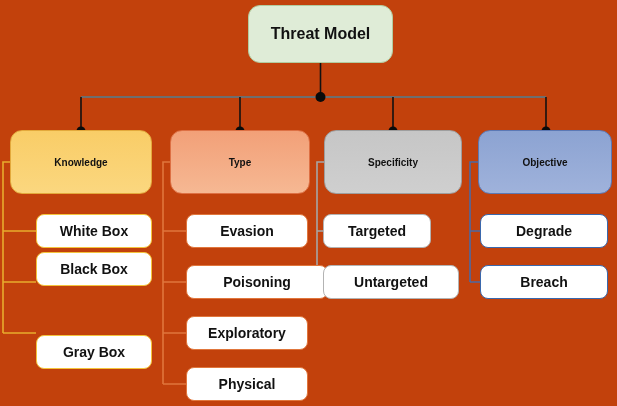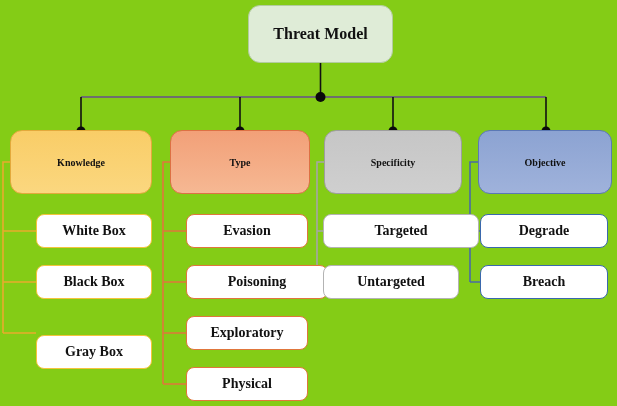--- a/index.html
+++ b/index.html
@@ -1,20 +1,20 @@
 <!DOCTYPE html>
 <html><head>
 <meta charset="utf-8">
 <style>
   html,body{margin:0;padding:0;background:#ffffff;}
   .canvas{
     position:relative;
     width:617px;height:406px;
-    background:#84cc16;
-    font-family:Liberation Serif, serif;
+    background:#c2410c;
+    font-family:Liberation Sans, sans-serif;
     overflow:hidden;
   }
   svg.connectors{position:absolute;left:0;top:0;width:617px;height:406px;}
   .ln-black{stroke:#111111;stroke-width:1.6;fill:none;}
   .ln-gray{stroke:#6e6e6e;stroke-width:2;fill:none;}
   .ln-gold{stroke:#e8ac2d;stroke-width:1.6;fill:none;}
   .ln-orange{stroke:#e0763c;stroke-width:1.6;fill:none;}
   .ln-grayc{stroke:#a6a6a6;stroke-width:1.6;fill:none;}
   .ln-blue{stroke:#4a6aa5;stroke-width:1.6;fill:none;}
   .dot{fill:#0a0a0a;}
@@ -78,27 +78,27 @@
   </svg>
 
   <div class="node root-box" style="left:248px;top:5px;width:145px;height:58px;">Threat Model</div>
 
   <div class="node parent-box knowledge-parent" style="left:10px;top:130px;width:142px;height:64px;">Knowledge</div>
   <div class="node parent-box type-parent" style="left:170px;top:130px;width:140px;height:64px;">Type</div>
   <div class="node parent-box specificity-parent" style="left:324px;top:130px;width:138px;height:64px;">Specificity</div>
   <div class="node parent-box objective-parent" style="left:478px;top:130px;width:134px;height:64px;">Objective</div>
 
   <div class="node child-box knowledge-child" style="left:36px;top:214px;width:116px;height:34px;">White Box</div>
-  <div class="node child-box knowledge-child" style="left:36px;top:265px;width:116px;height:34px;">Black Box</div>
+  <div class="node child-box knowledge-child" style="left:36px;top:252px;width:116px;height:34px;">Black Box</div>
   <div class="node child-box knowledge-child" style="left:36px;top:335px;width:116px;height:34px;">Gray Box</div>
 
   <div class="node child-box type-child" style="left:186px;top:214px;width:122px;height:34px;">Evasion</div>
   <div class="node child-box type-child" style="left:186px;top:265px;width:142px;height:34px;">Poisoning</div>
   <div class="node child-box type-child" style="left:186px;top:316px;width:122px;height:34px;">Exploratory</div>
   <div class="node child-box type-child" style="left:186px;top:367px;width:122px;height:34px;">Physical</div>
 
-  <div class="node child-box specificity-child" style="left:323px;top:214px;width:156px;height:34px;">Targeted</div>
+  <div class="node child-box specificity-child" style="left:323px;top:214px;width:108px;height:34px;">Targeted</div>
   <div class="node child-box specificity-child" style="left:323px;top:265px;width:136px;height:34px;">Untargeted</div>
 
   <div class="node child-box objective-child" style="left:480px;top:214px;width:128px;height:34px;">Degrade</div>
   <div class="node child-box objective-child" style="left:480px;top:265px;width:128px;height:34px;">Breach</div>
 
 </div>
 
 </body></html>

